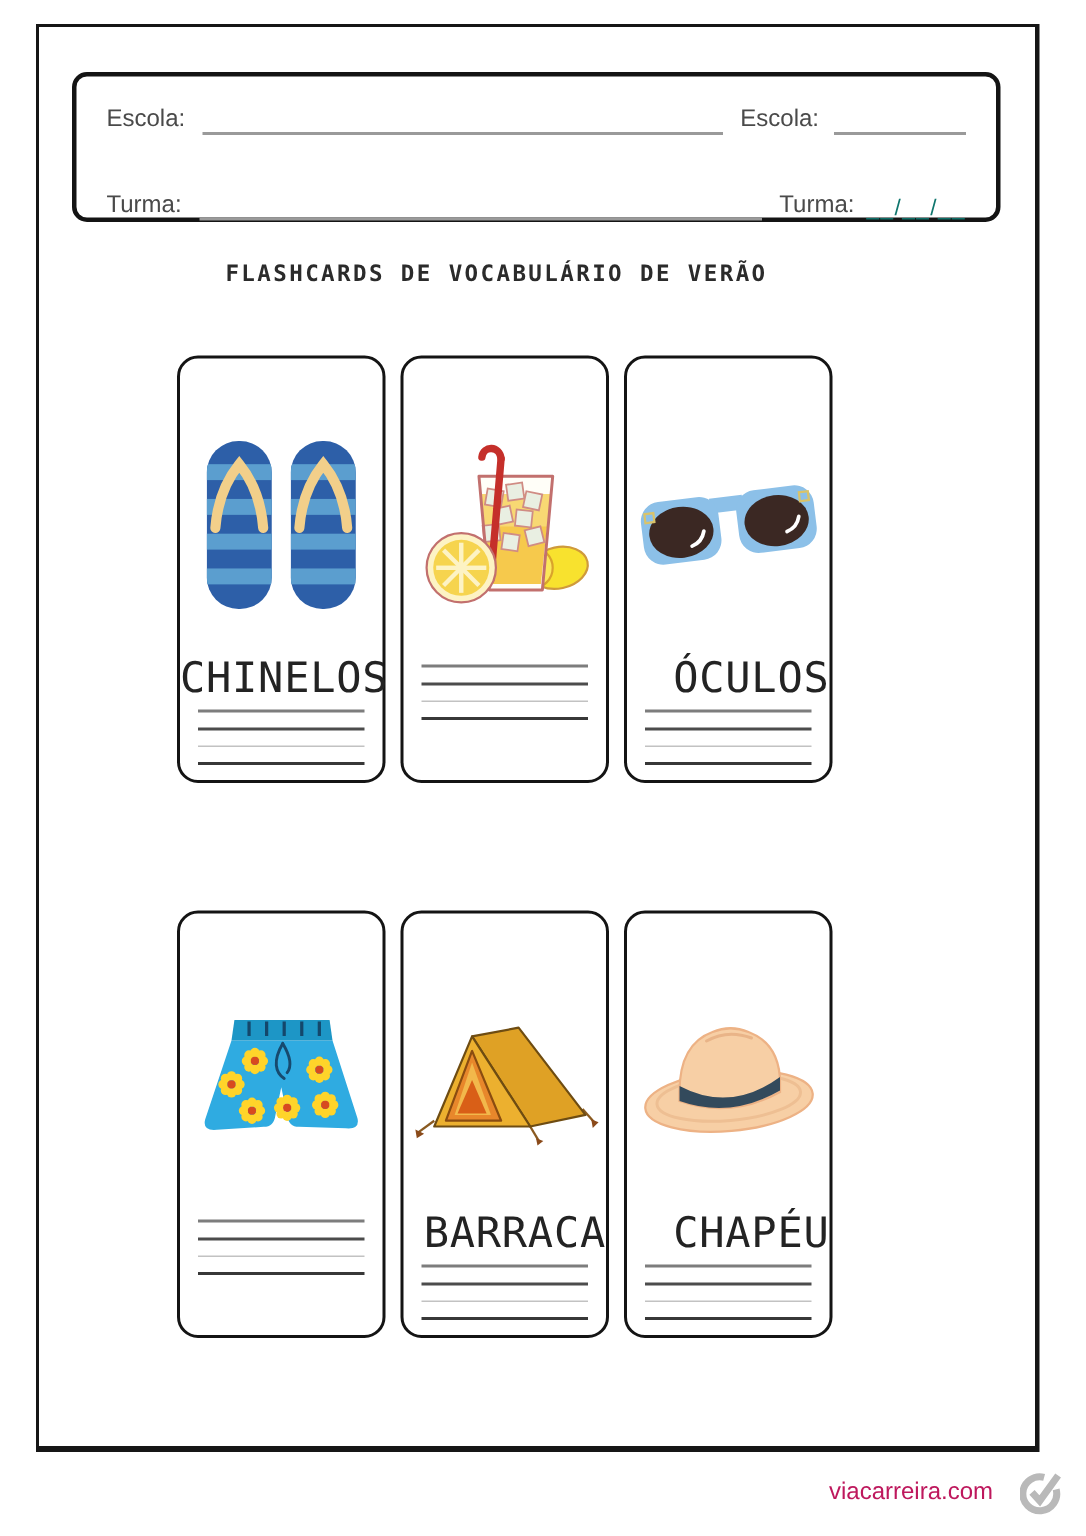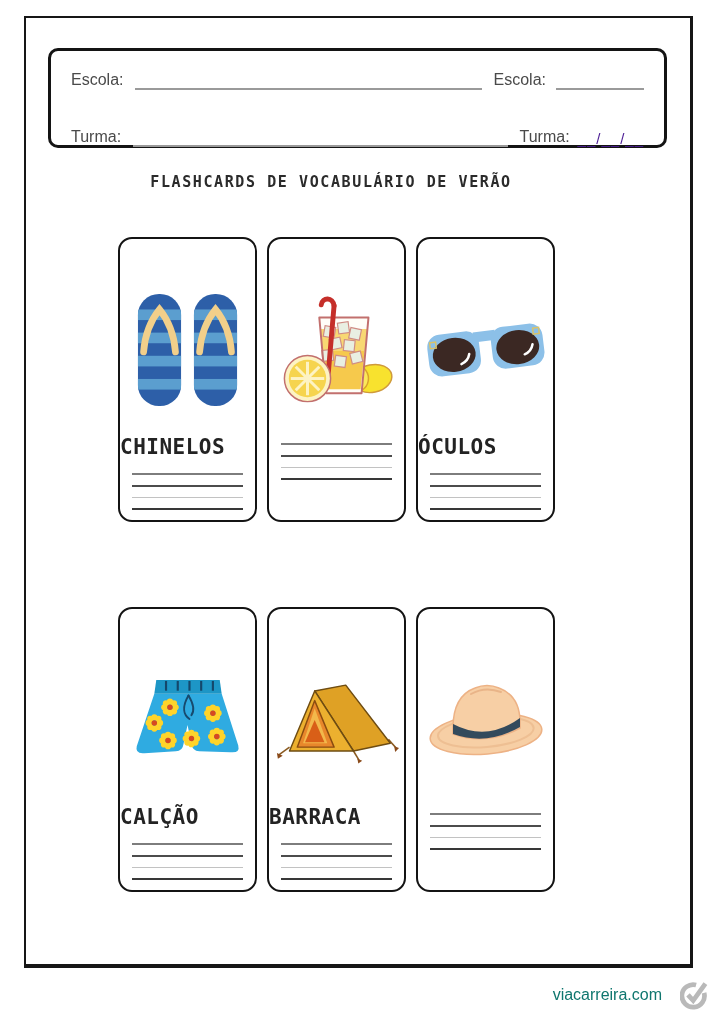--- a/index.html
+++ b/index.html
@@ -17,53 +17,53 @@
     position: absolute; left: 48px; top: 48px; width: 619px; height: 100px;
     border: 3px solid #141414; border-radius: 10px; background: #fff;
     display: flex; flex-direction: column; justify-content: center;
     gap: 16px; padding: 0 20px;
   }
   .hrow { display: flex; align-items: flex-end; font-size: 16px; color: #4a4a4a; }
   .hlabel { white-space: nowrap; padding-bottom: 1px; margin-top: 22px; }
   .blank { border-bottom: 2px solid #9a9a9a; height: 14px; }
   .blank.long { flex: 1; margin: 0 12px; }
   .blank.short { width: 88px; margin-left: 10px; }
-  .data-value { color: #4c1d95; letter-spacing: 1px; margin-left: 8px; font-size: 15px; white-space: nowrap; }
+  .data-value { color: #0f766e; letter-spacing: 1px; margin-left: 8px; font-size: 15px; white-space: nowrap; }
   .page-title {
     position: absolute; left: 24px; top: 173px; width: 614px; text-align: center;
     font-family: "DejaVu Sans Mono", monospace; font-weight: 700;
     font-size: 15px; letter-spacing: 1.6px; color: #2b2b2b;
   }
   .cards-grid {
     position: absolute; left: 118px; top: 237px;
     display: grid; grid-template-columns: repeat(3, 139px);
     column-gap: 10px; row-gap: 85px;
   }
   .card {
     width: 139px; height: 285px; background: #fff;
     border: 2px solid #141414; border-radius: 14px;
     display: flex; flex-direction: column;
   }
   .card-image {
     height: 170px; margin-top: 26px;
     display: flex; align-items: center; justify-content: center;
   }
   .card-label {
-    height: 30px; text-align: left;
+    height: 30px; text-align: right;
     font-family: "DejaVu Sans Mono", monospace;
-    font-size: 21px; font-weight: 700; color: #232323; letter-spacing: 0.5px;
+    font-size: 28px; font-weight: 400; color: #232323; letter-spacing: 0.5px;
   }
   .card-lines { margin: 8px 12px 0; }
   .wline { border-top: 2px solid #7d7d7d; margin-bottom: 10px; }
   .wline.l2 { border-top-color: #4c4c4c; }
   .wline.l3 { border-top-width: 1px; border-top-color: #c2c2c2; }
   .wline.l4 { border-top-color: #383838; margin-bottom: 0; }
   .site-text {
     position: absolute; top: 986px; right: 62px;
-    font-size: 16px; color: #0f766e;
+    font-size: 16px; color: #be185d;
   }
   .site-logo { position: absolute; top: 977px; right: 12px; width: 32px; height: 34px; }
 </style>
 </head>
 <body>
 
 <div class="frame"></div>
 
 <div class="header-box">
   <div class="hrow">
@@ -225,21 +225,20 @@
         <path d="M63 30 C56 42 58 50 64 54" fill="none" stroke="#174a6e" stroke-width="2" stroke-linecap="round"></path>
         <path d="M63 30 C69 40 69 46 66 50" fill="none" stroke="#174a6e" stroke-width="2" stroke-linecap="round"></path>
         <use href="#flw" x="44" y="42"></use>
         <use href="#flw" x="88" y="48"></use>
         <use href="#flw" x="28" y="58"></use>
         <use href="#flw" x="42" y="76"></use>
         <use href="#flw" x="66" y="74"></use>
         <use href="#flw" x="92" y="72"></use>
       </svg>
     </div>
-    <div class="card-label">CALÇÃO</div>
     <div class="card-lines">
       <div class="wline l1"></div>
       <div class="wline l2"></div>
       <div class="wline l3"></div>
       <div class="wline l4"></div>
     </div>
   </div>
 
   <div class="card">
     <div class="card-image">
@@ -273,20 +272,21 @@
       <svg width="122" height="96" viewBox="0 0 122 96">
         <g transform="rotate(-5 61 62)">
           <ellipse cx="61" cy="62" rx="56" ry="20" fill="#f7cfa5" stroke="#edb285" stroke-width="1.5"></ellipse>
           <ellipse cx="61" cy="60" rx="48" ry="15" fill="none" stroke="#eebf93" stroke-width="2"></ellipse>
         </g>
         <path d="M28 56 Q28 24 50 16 Q62 11 74 16 Q95 24 95 50 L95 56 Q62 74 28 62 Z" fill="#f7cfa5" stroke="#edb285" stroke-width="1.5"></path>
         <path d="M46 22 Q60 14 76 20" fill="none" stroke="#e9b488" stroke-width="2" stroke-linecap="round"></path>
         <path d="M28 52 Q62 70 95 46 L95 55 Q62 74 28 62 Z" fill="#334a5c"></path>
       </svg>
     </div>
+    <div class="card-label">CHAPÉU</div>
     <div class="card-lines">
       <div class="wline l1"></div>
       <div class="wline l2"></div>
       <div class="wline l3"></div>
       <div class="wline l4"></div>
     </div>
   </div>
 
 </div>
 

